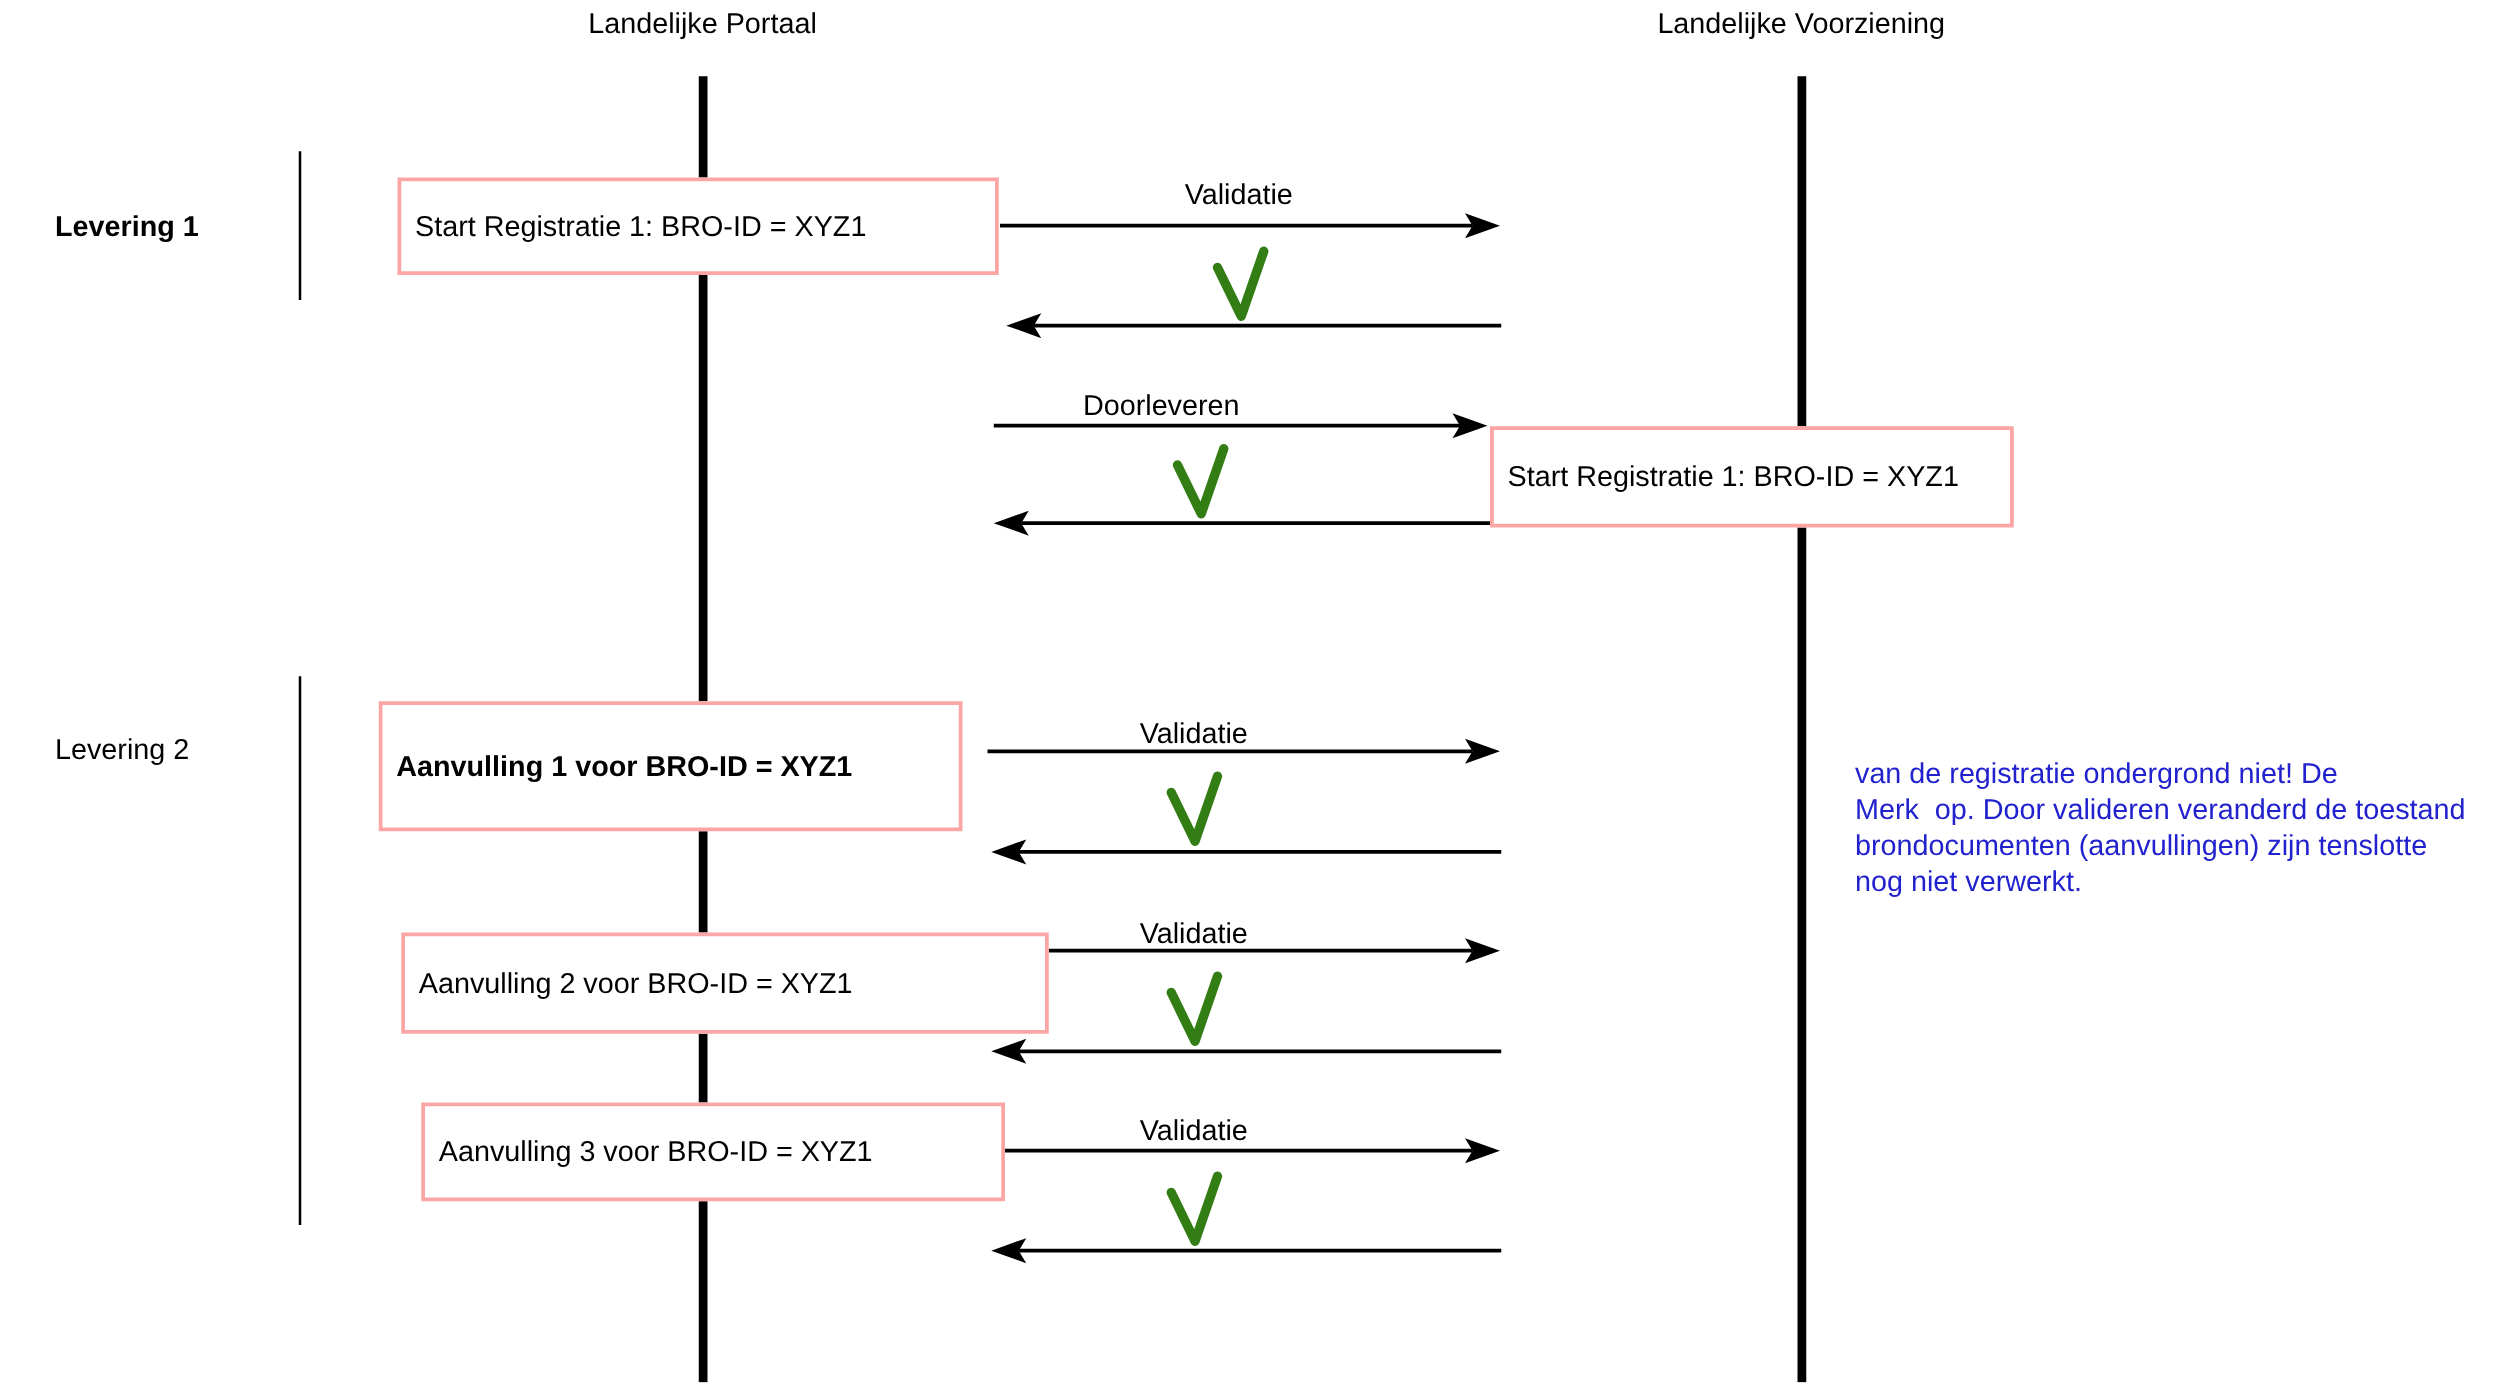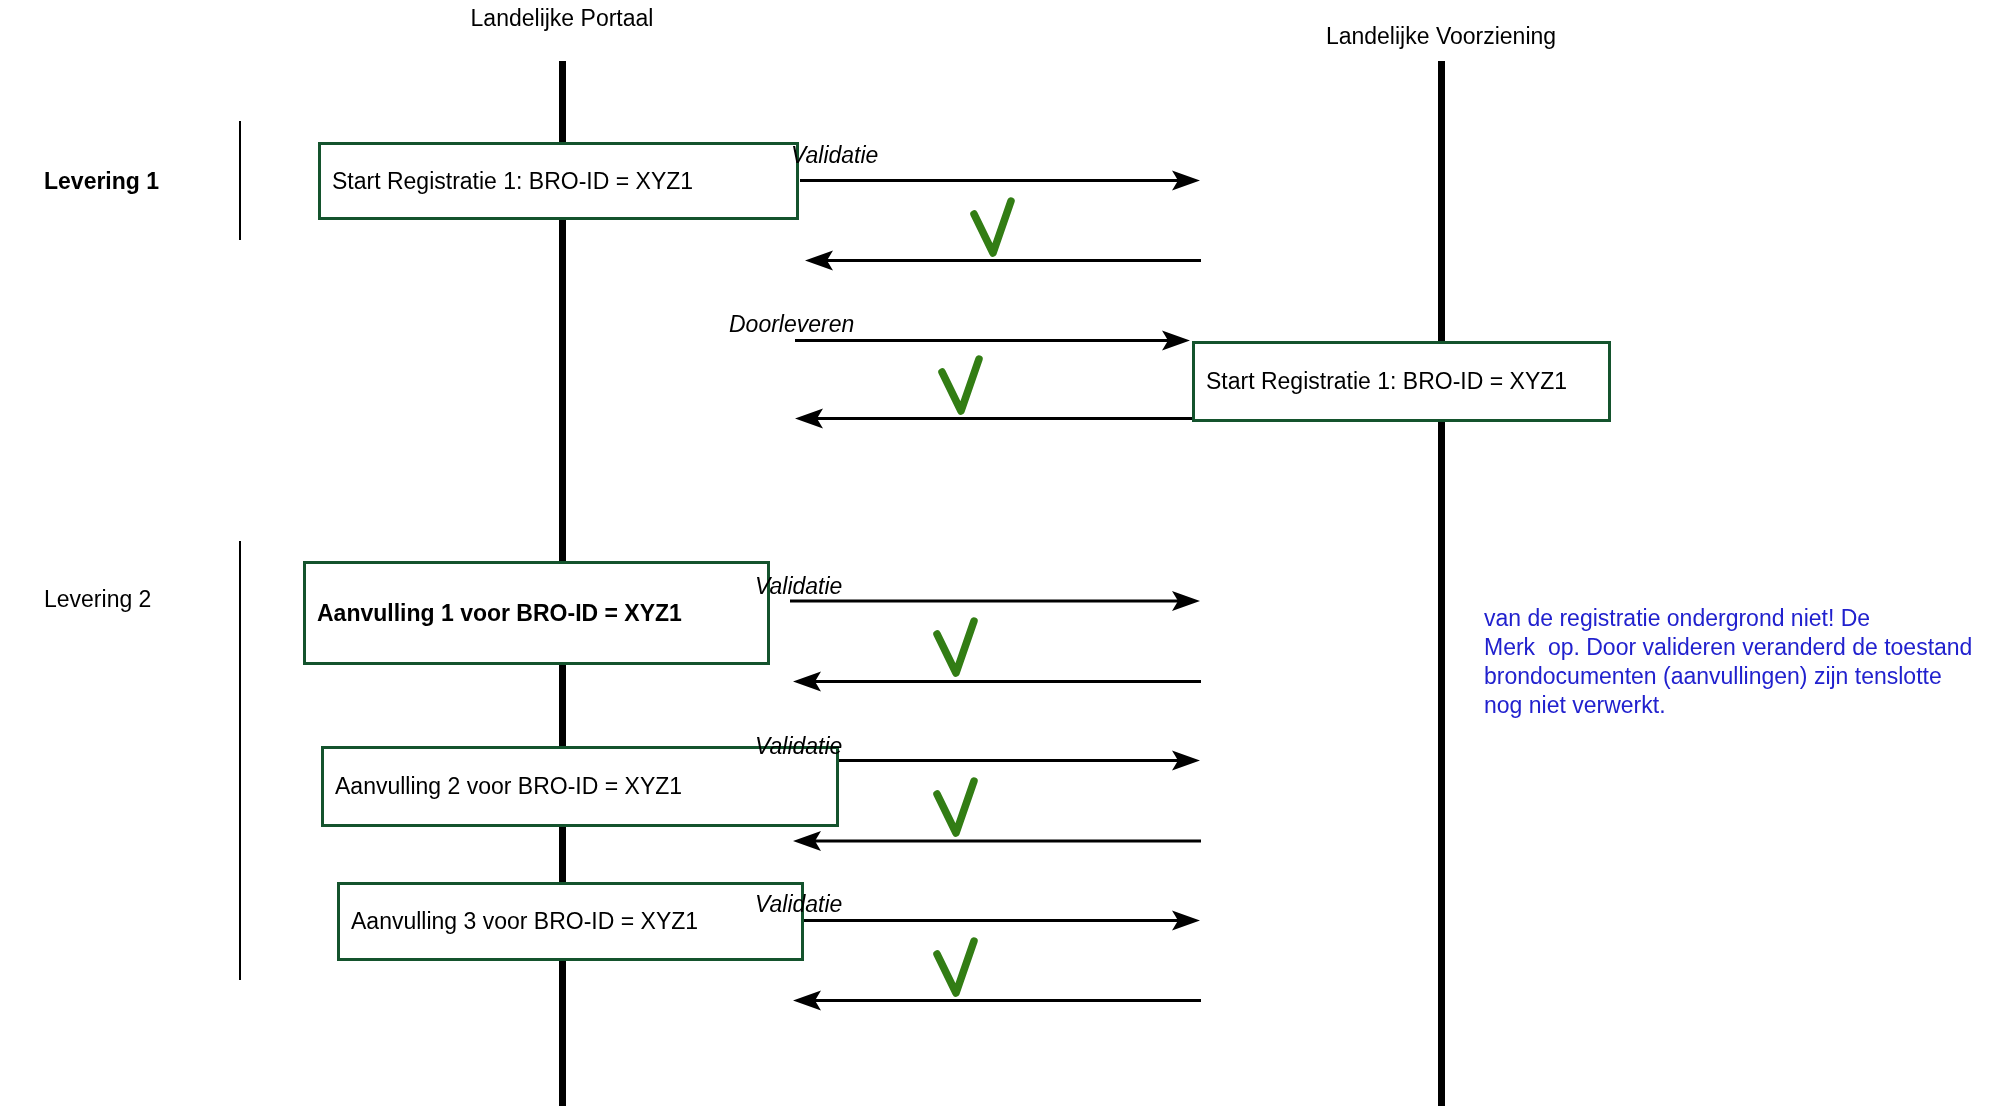--- a/index.html
+++ b/index.html
@@ -28,35 +28,35 @@
   }
   .group-label {
     position: absolute;
     left: 44px;
     font-size: 23px;
     z-index: 2;
   }
   .msg-box {
     position: absolute;
     background: #ffffff;
-    border: 3px solid #14532d;
+    border: 3px solid #fca5a5;
     box-sizing: border-box;
     display: flex;
     align-items: center;
     padding-left: 11px;
     font-size: 23px;
     z-index: 2;
     white-space: nowrap;
   }
   .arrow-label {
     position: absolute;
     width: 400px;
+    text-align: center;
     font-size: 23px;
     z-index: 2;
-    font-style: italic;
   }
   .note {
     position: absolute;
     left: 1484px;
     top: 604px;
     width: 518px;
     font-size: 23px;
     line-height: 29px;
     color: #2121ce;
     z-index: 2;
@@ -104,21 +104,21 @@
     <polyline class="check" points="937,794 956,833 974,781"></polyline>
 
     <line class="svg-line" x1="790" y1="920.5" x2="1178" y2="920.5" stroke-width="3"></line>
     <polygon class="svg-head" points="1200,920.5 1172,910.5 1178,920.5 1172,930.5"></polygon>
     <line class="svg-line" x1="815" y1="1000.5" x2="1201" y2="1000.5" stroke-width="3"></line>
     <polygon class="svg-head" points="793,1000.5 821,990.5 815,1000.5 821,1010.5"></polygon>
     <polyline class="check" points="937,954 956,993 974,941"></polyline>
   </svg>
 
   <div class="actor-title" style="left:362px;">Landelijke Portaal</div>
-  <div class="actor-title" style="left:1241px;margin-top:18px;">Landelijke Voorziening</div>
+  <div class="actor-title" style="left:1241px;">Landelijke Voorziening</div>
 
   <div class="group-label" style="top:168px;font-weight:bold;">Levering 1</div>
   <div class="group-label" style="top:586px;">Levering 2</div>
 
   <div class="msg-box" style="left:318px; top:142px; width:481px; height:78px;">
     <span>Start Registratie 1: BRO-ID = XYZ1</span>
   </div>
   <div class="msg-box" style="left:1192px; top:341px; width:419px; height:81px;">
     <span>Start Registratie 1: BRO-ID = XYZ1</span>
   </div>

